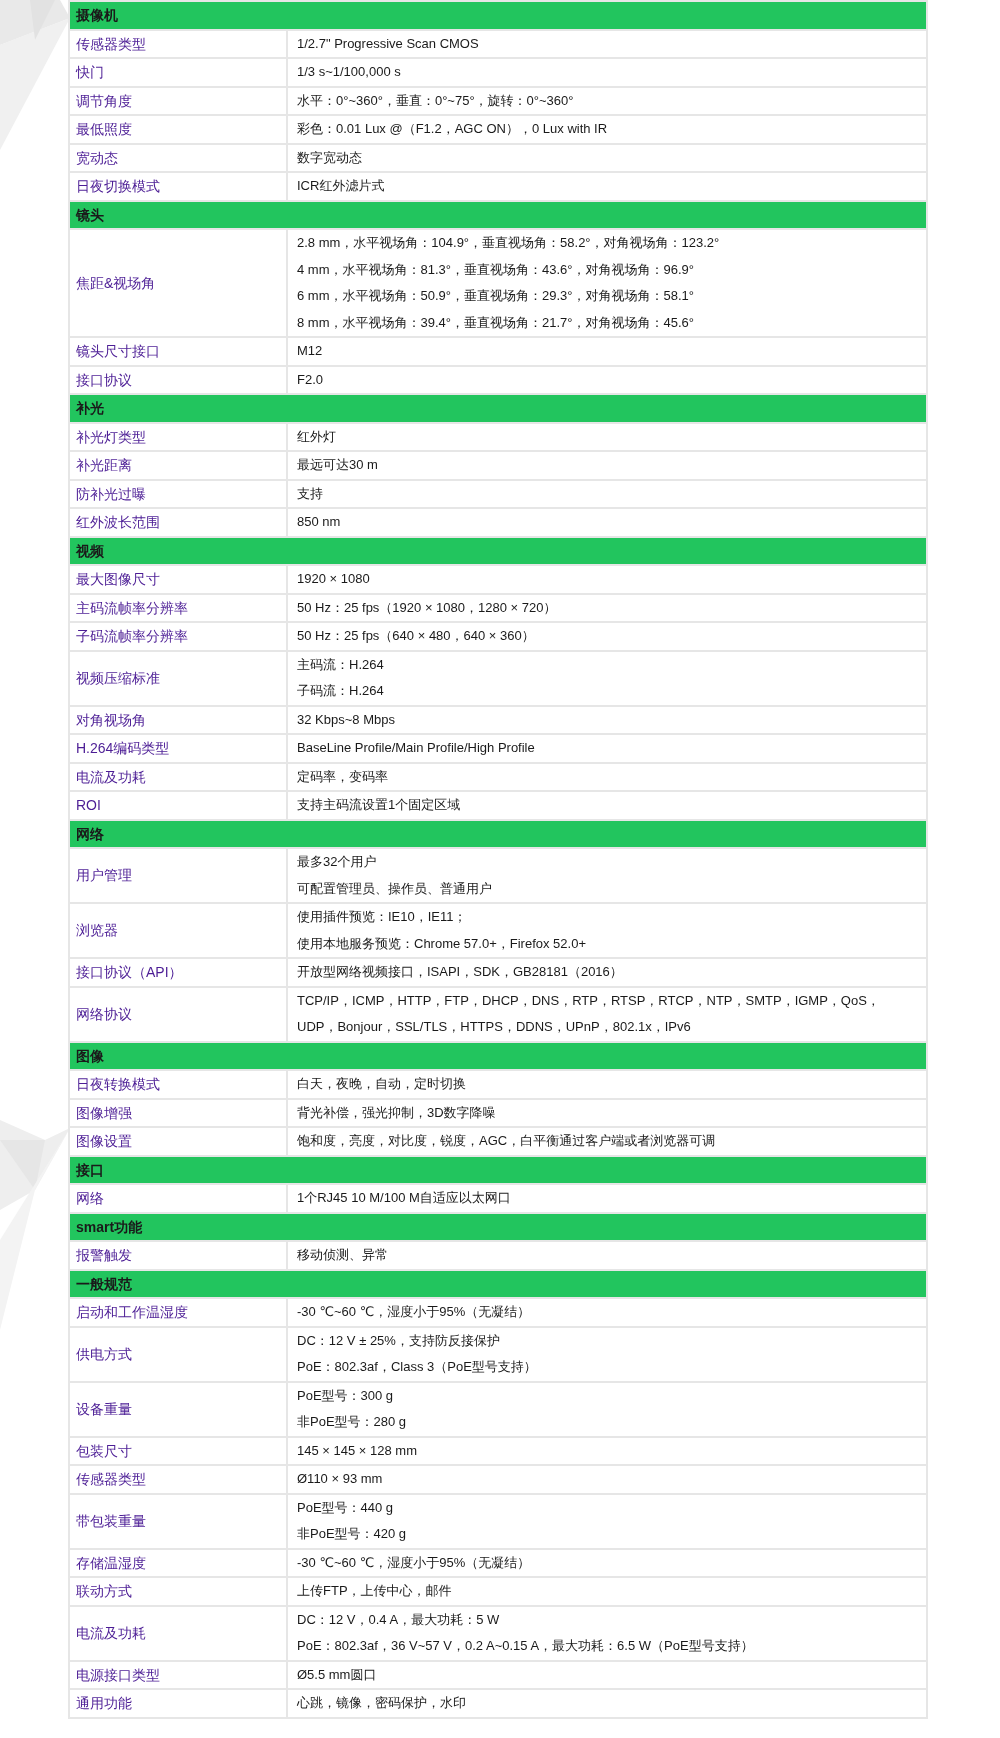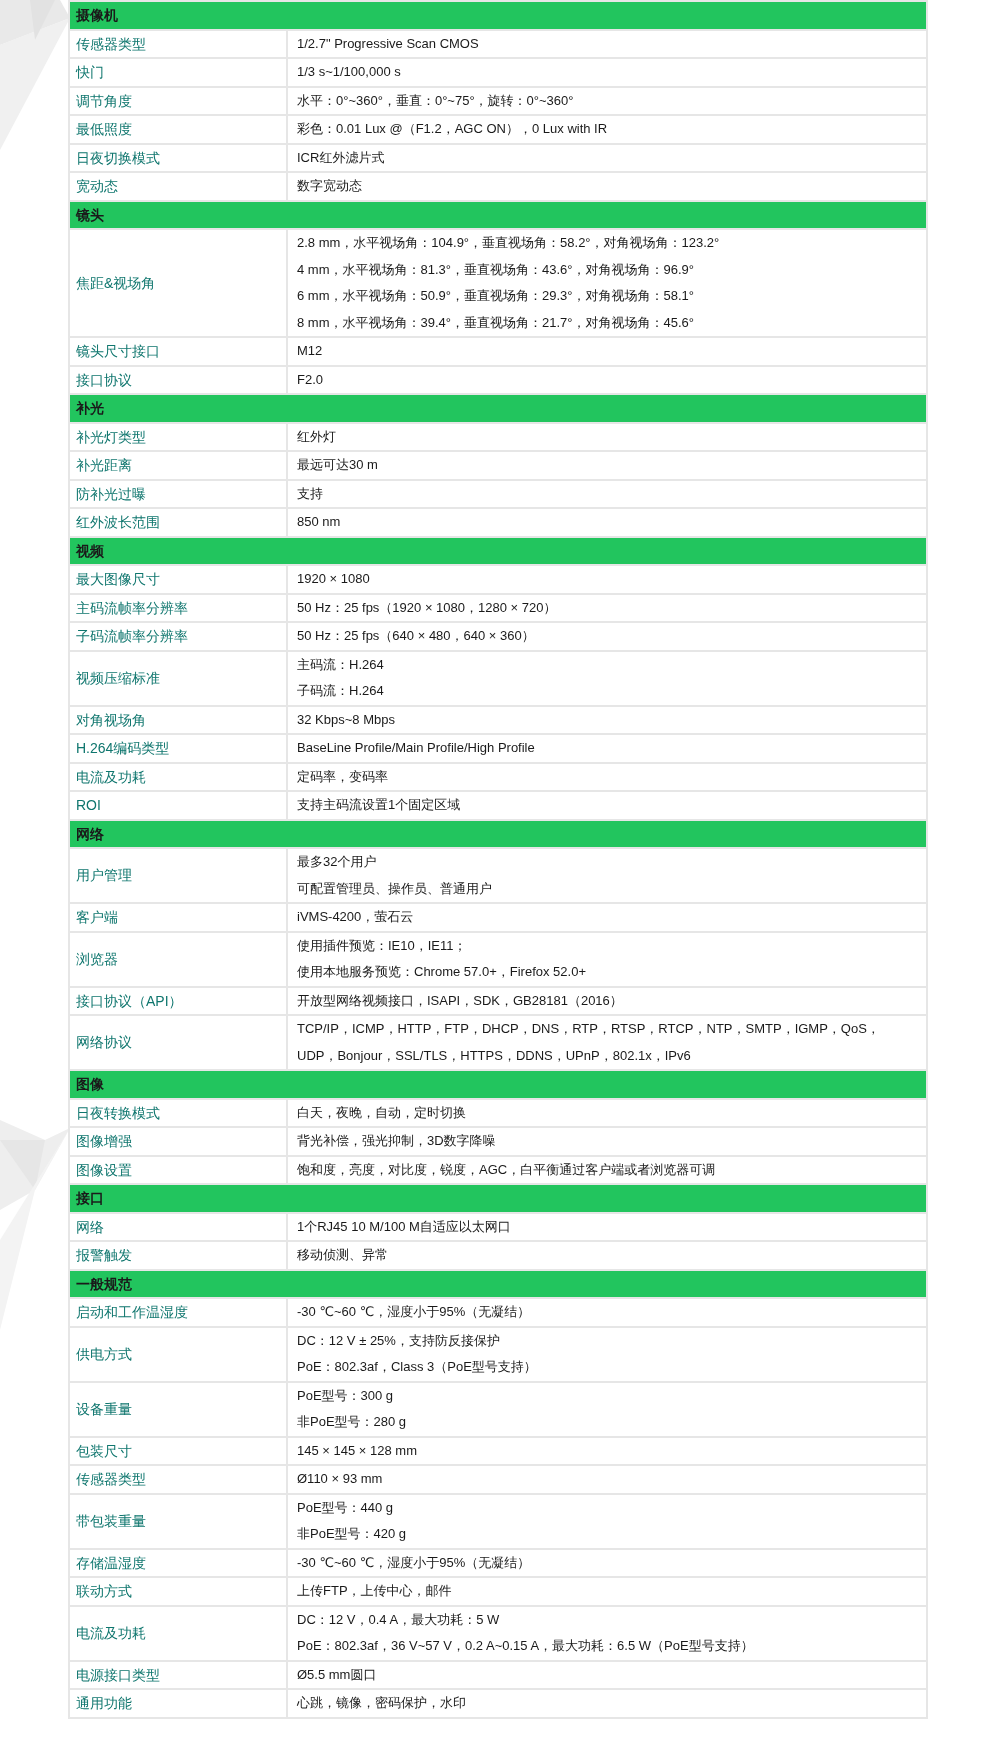--- a/index.html
+++ b/index.html
@@ -22,21 +22,21 @@
       line-height: 26.5px;
       background: #ffffff;
     }
     .spec-table td.val { padding-left: 9px; font-size: 13px; }
     .spec-table td.val .line { display: block; }
     .spec-table tr.section td {
       background: #22c55e;
       font-weight: bold;
       height: 26px;
     }
-    .spec-table td.key { color: #0f766e; }
+    .spec-table td.key { color: #4c1d95; }
   </style>
 </head>
 <body>
 
 <svg class="watermark" style="top:0" width="80" height="150" viewBox="0 0 80 150">
   <polygon points="0,45 70,18 0,150" fill="#f0f0f0"></polygon>
   <polygon points="0,0 60,0 70,18 0,45" fill="#e9e9e9"></polygon>
   <polygon points="30,0 55,0 35,40" fill="#e2e2e2"></polygon>
 </svg>
 <svg class="watermark" style="top:1120px" width="80" height="210" viewBox="0 0 80 210">
@@ -72,29 +72,29 @@
           <span class="line">水平：0°~360°，垂直：0°~75°，旋转：0°~360°</span>
         </td>
       </tr>
       <tr>
         <td class="key">最低照度</td>
         <td class="val">
           <span class="line">彩色：0.01 Lux @（F1.2，AGC ON），0 Lux with IR</span>
         </td>
       </tr>
       <tr>
+        <td class="key">宽动态</td>
+        <td class="val">
+          <span class="line">数字宽动态</span>
+        </td>
+      </tr>
+      <tr>
         <td class="key">日夜切换模式</td>
         <td class="val">
           <span class="line">ICR红外滤片式</span>
-        </td>
-      </tr>
-      <tr>
-        <td class="key">宽动态</td>
-        <td class="val">
-          <span class="line">数字宽动态</span>
         </td>
       </tr>
       <tr class="section">
         <td colspan="2">镜头</td>
       </tr>
       <tr>
         <td class="key">焦距&amp;视场角</td>
         <td class="val">
           <span class="line">2.8 mm，水平视场角：104.9°，垂直视场角：58.2°，对角视场角：123.2°</span>
           <span class="line">4 mm，水平视场角：81.3°，垂直视场角：43.6°，对角视场角：96.9°</span>
@@ -197,26 +197,20 @@
         <td colspan="2">网络</td>
       </tr>
       <tr>
         <td class="key">用户管理</td>
         <td class="val">
           <span class="line">最多32个用户</span>
           <span class="line">可配置管理员、操作员、普通用户</span>
         </td>
       </tr>
       <tr>
-        <td class="key">客户端</td>
-        <td class="val">
-          <span class="line">iVMS-4200，萤石云</span>
-        </td>
-      </tr>
-      <tr>
         <td class="key">浏览器</td>
         <td class="val">
           <span class="line">使用插件预览：IE10，IE11；</span>
           <span class="line">使用本地服务预览：Chrome 57.0+，Firefox 52.0+</span>
         </td>
       </tr>
       <tr>
         <td class="key">接口协议（API）</td>
         <td class="val">
           <span class="line">开放型网络视频接口，ISAPI，SDK，GB28181（2016）</span>
@@ -251,20 +245,23 @@
         </td>
       </tr>
       <tr class="section">
         <td colspan="2">接口</td>
       </tr>
       <tr>
         <td class="key">网络</td>
         <td class="val">
           <span class="line">1个RJ45 10 M/100 M自适应以太网口</span>
         </td>
+      </tr>
+      <tr class="section">
+        <td colspan="2">smart功能</td>
       </tr>
       <tr>
         <td class="key">报警触发</td>
         <td class="val">
           <span class="line">移动侦测、异常</span>
         </td>
       </tr>
       <tr class="section">
         <td colspan="2">一般规范</td>
       </tr>

